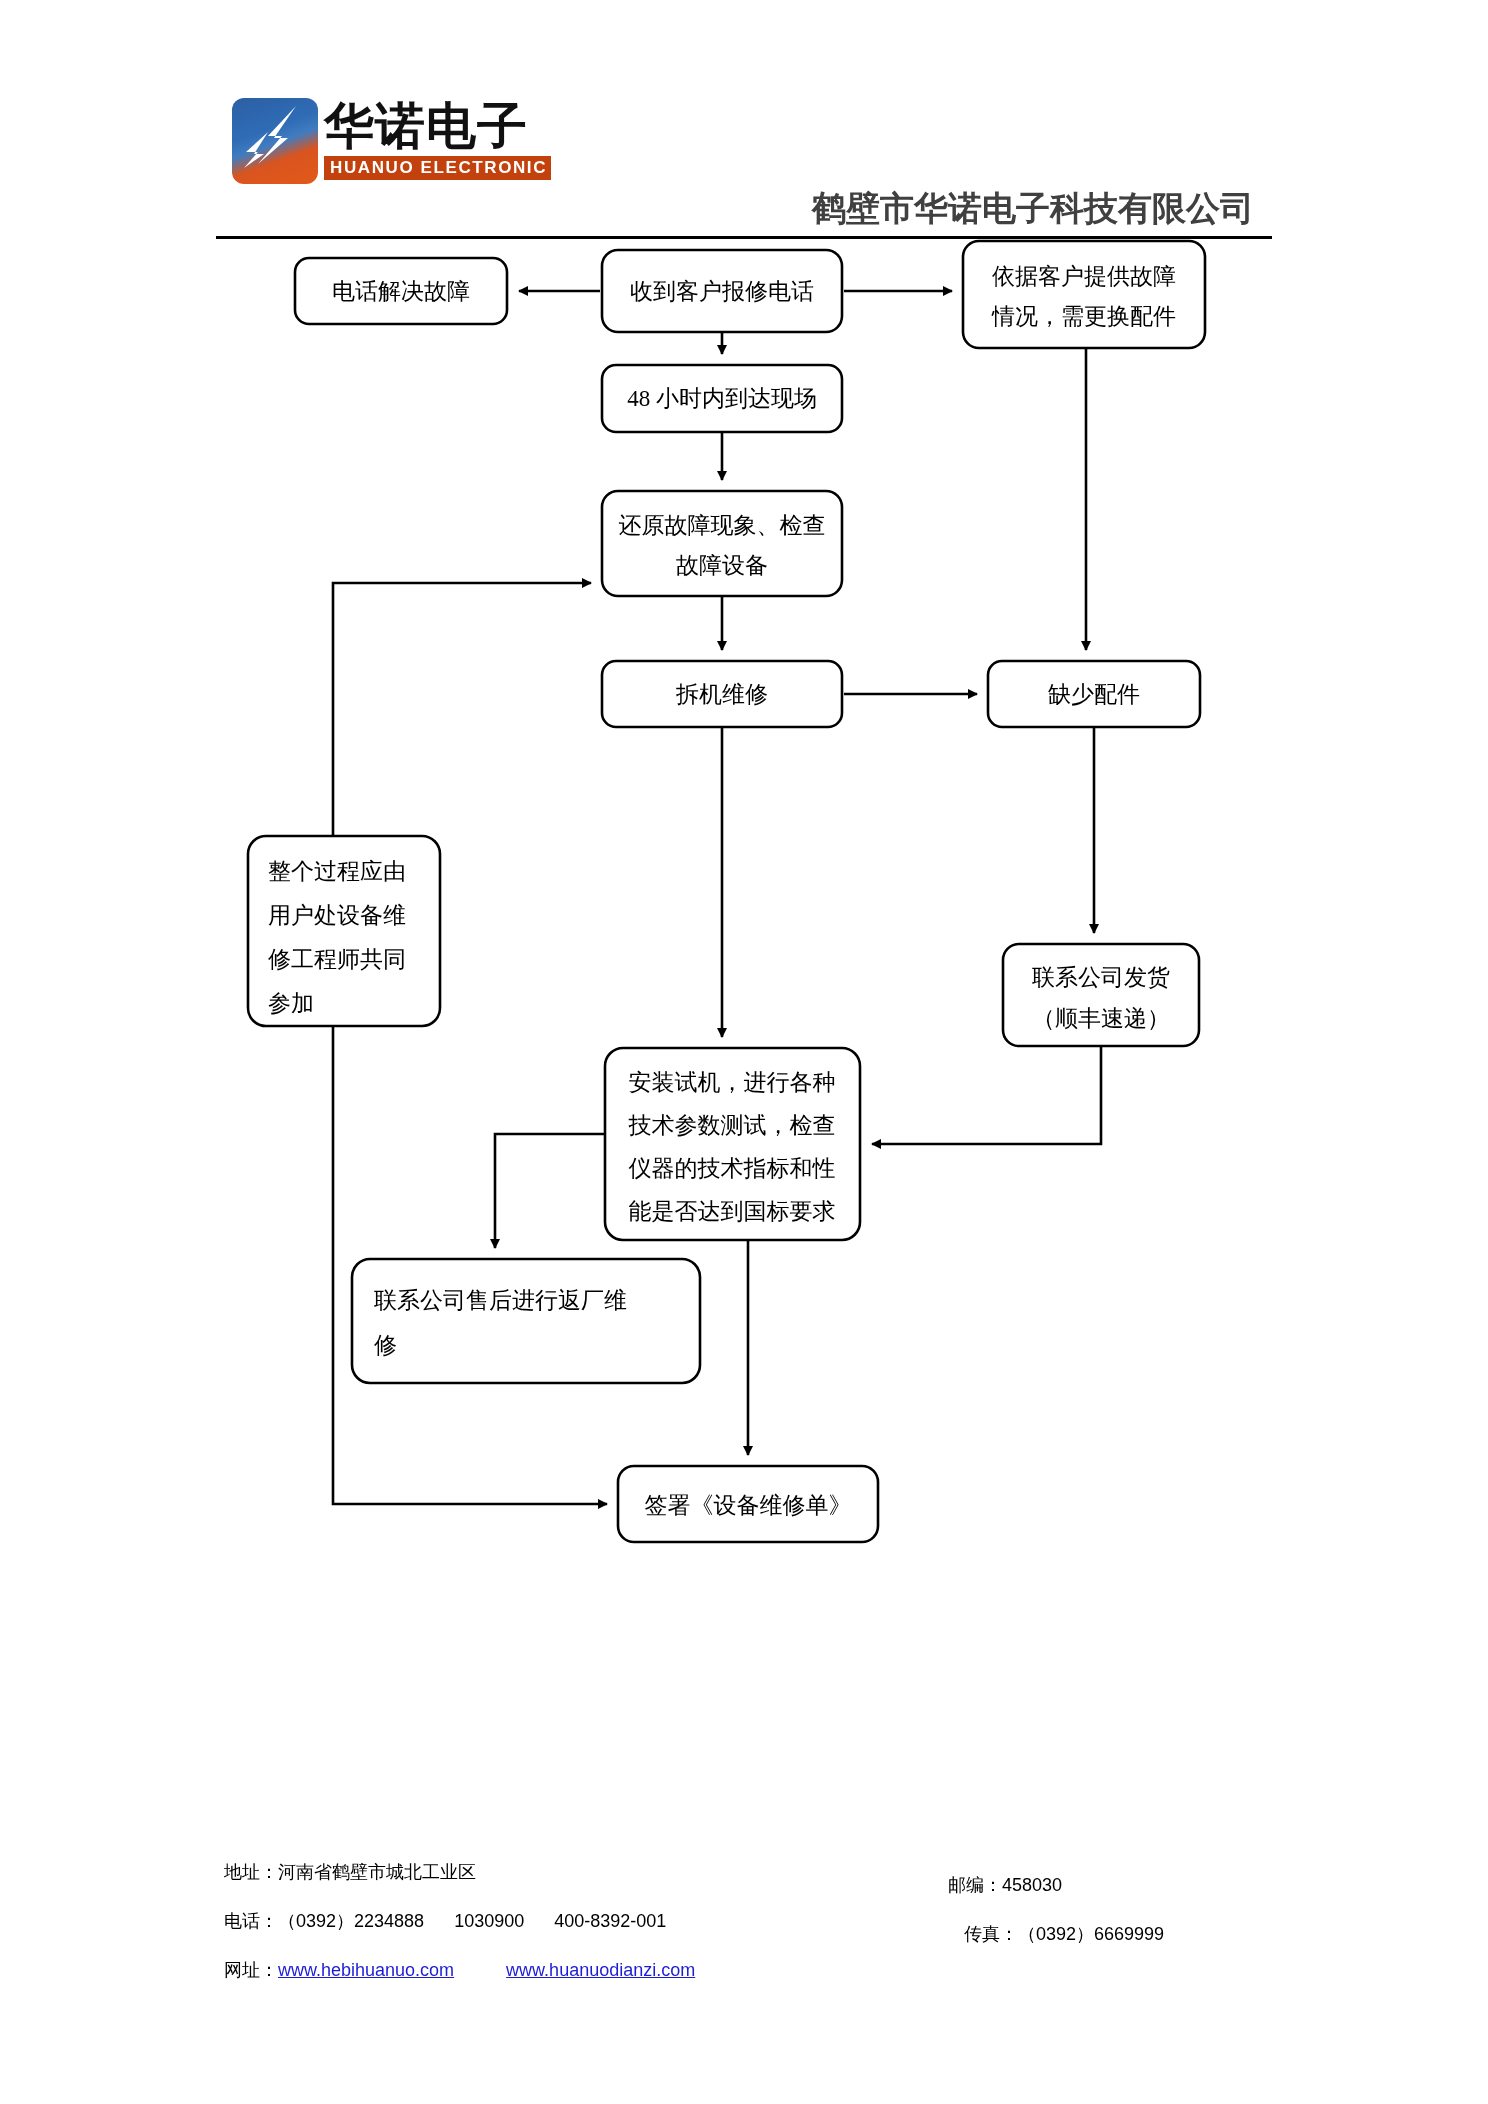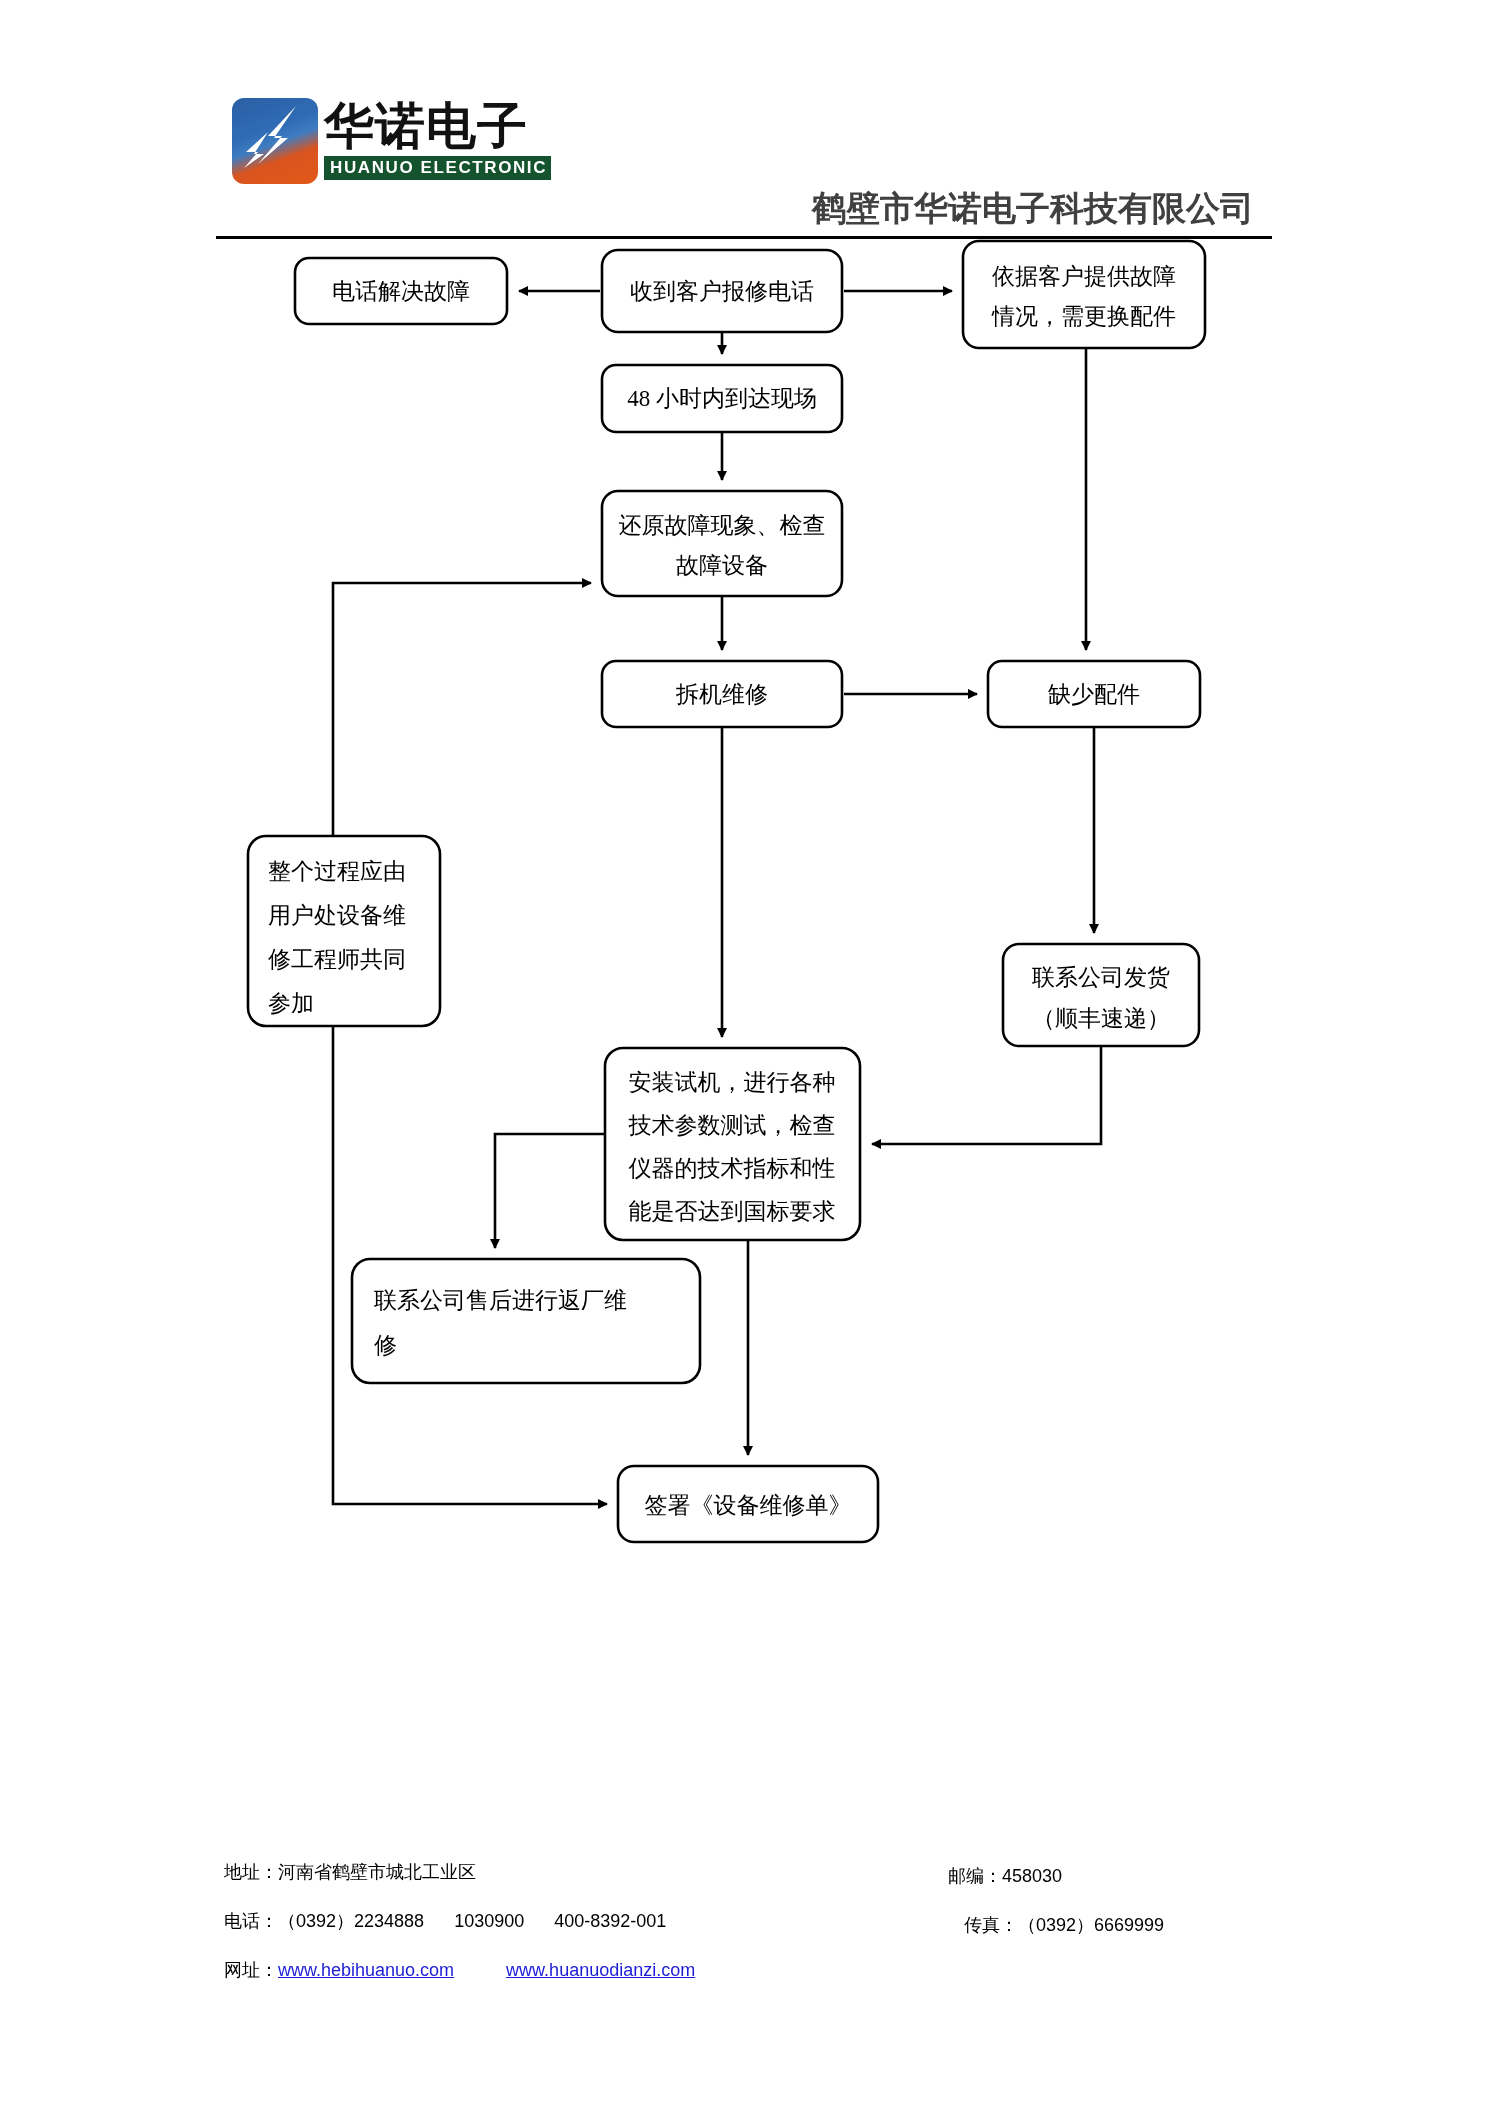--- a/index.html
+++ b/index.html
@@ -65,21 +65,21 @@
     color: #111111;
     white-space: nowrap;
   }
   .logo-en {
     font-family: "Liberation Sans", "DejaVu Sans", sans-serif;
     font-weight: bold;
     font-size: 17px;
     line-height: 20px;
     letter-spacing: 1.6px;
     color: #ffffff;
-    background: #14532d;
+    background: #c2410c;
     padding: 2px 4px 2px 6px;
     margin-top: 2px;
     white-space: nowrap;
     align-self: flex-start;
   }
   .company-title {
     position: absolute;
     left: 812px;
     top: 188px;
     font-family: "Liberation Sans", "DejaVu Sans", sans-serif;
@@ -119,21 +119,21 @@
     left: 224px;
     top: 1848px;
     width: 1100px;
     font-family: Liberation Sans, sans-serif;
     font-size: 18px;
     line-height: 49px;
     color: #000000;
   }
   .frow { position: relative; height: 49px; white-space: nowrap; }
   .fleft { position: absolute; left: 0; top: 0; }
-  .fright { position: absolute; left: 724px; top: 4px; }
+  .fright { position: absolute; left: 724px; top: 13px; }
   .fright.indent { left: 740px; }
   .gap1 { display: inline-block; width: 30px; }
   .gap2 { display: inline-block; width: 30px; }
   .weblink {
     color: #1d1dd6;
     text-decoration: underline;
   }
   .weblink + .weblink { margin-left: 52px; }
 </style>
 </head>

